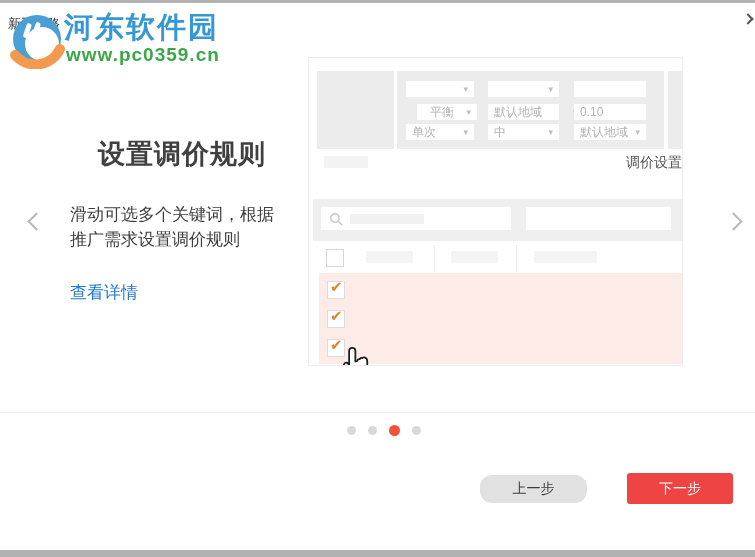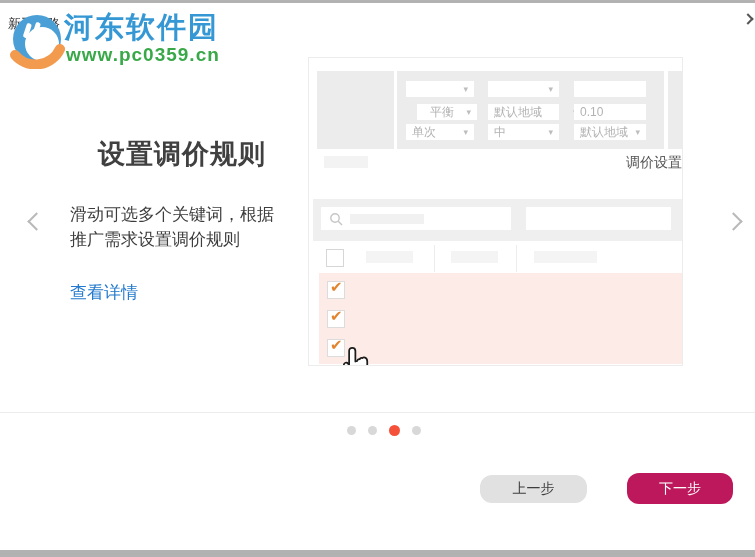--- a/index.html
+++ b/index.html
@@ -85,21 +85,21 @@
 
   
   .footer-divider { position:absolute; left:0; top:412px; width:755px; height:1px; background:#ededed; }
   .dots { position:absolute; left:347px; top:424px; height:12px; display:flex; align-items:center; gap:12px; }
   .dot { width:9px; height:9px; border-radius:50%; background:#d8d8d8; cursor:pointer; }
   .dot.active { width:11px; height:11px; background:#f4503a; }
 
   .btn { position:absolute; border:none; font-size:14px; text-align:center; cursor:pointer;
     font-family:inherit; border-radius:12px; }
   .btn-prev { left:480px; top:475px; width:107px; height:28px; background:#e1e1e1; color:#3d3d3d; }
-  .btn-next { left:627px; top:473px; width:106px; height:31px; background:#be185d; color:#ffffff; border-radius:12px; }
+  .btn-next { left:627px; top:473px; width:106px; height:31px; background:#ef4444; color:#ffffff; border-radius:3px; }
 </style>
 </head>
 <body>
 
 <div class="screen">
   <div class="strip-top"></div>
 
   <div class="window-title">新手上路</div>
   <div class="corner-chevron"></div>
 

